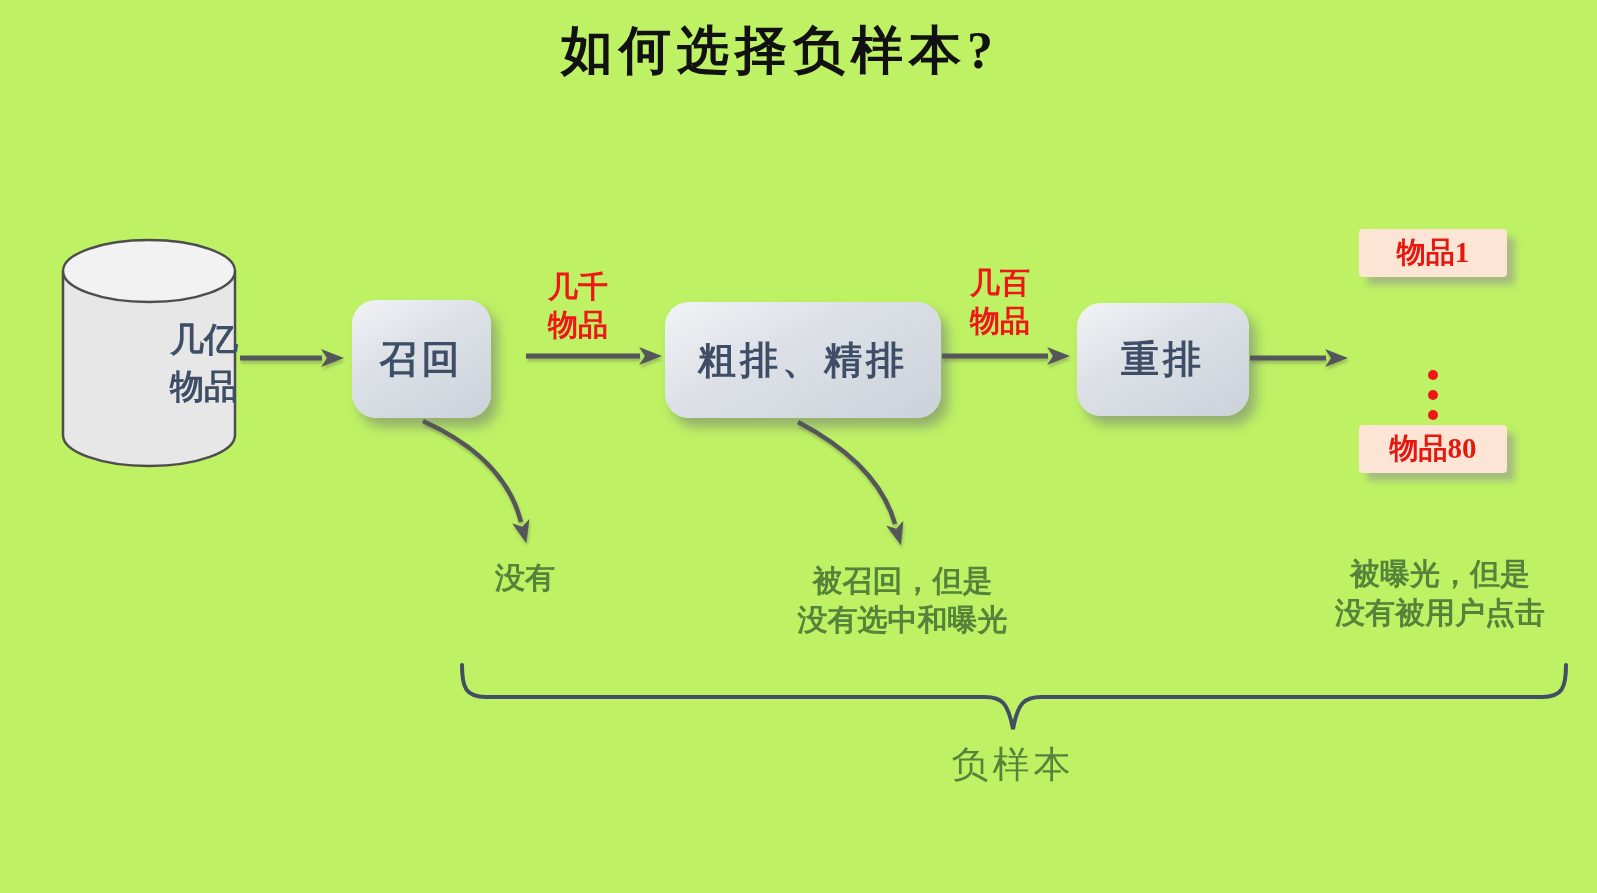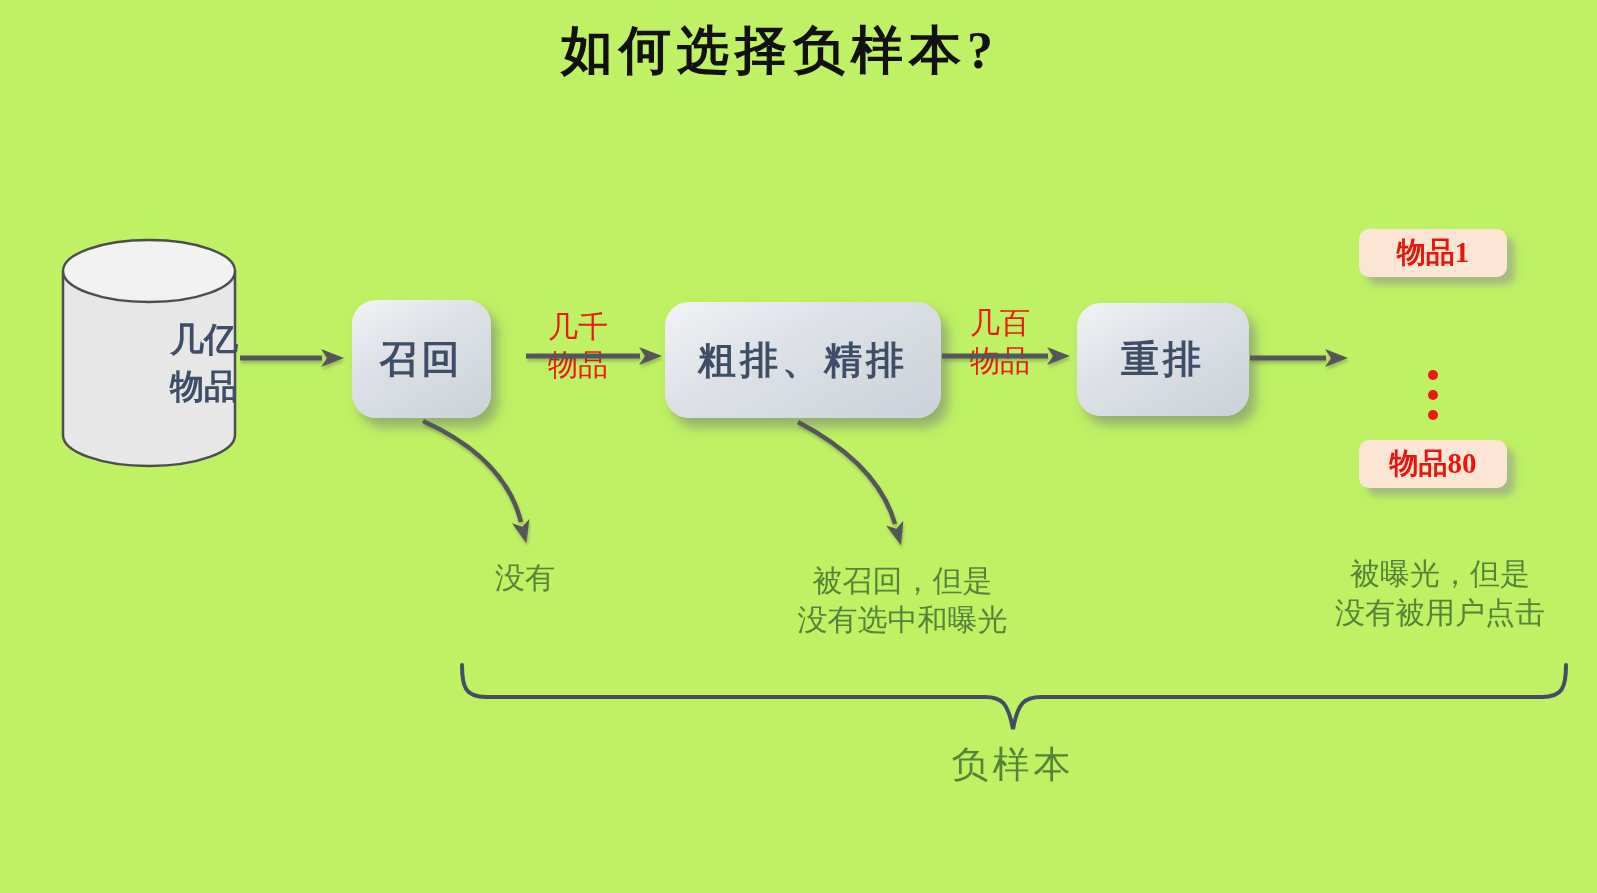--- a/index.html
+++ b/index.html
@@ -30,41 +30,41 @@
     background:linear-gradient(150deg,#f1f3f5 0%,#dde1e7 40%,#ccd2da 100%);
     box-shadow:7px 9px 12px rgba(105,110,120,0.5);
     color:#3d4e66;font-weight:700;font-size:38px;
     letter-spacing:4px;
   }
   .stage-recall{left:352px;top:300px;width:139px;height:118px;}
   .stage-ranking{left:665px;top:302px;width:276px;height:116px;}
   .stage-rerank{left:1077px;top:303px;width:172px;height:113px;}
   
   .flow-label{
-    width:130px;text-align:center;color:#ee1616;font-weight:400;
-    font-size:30px;line-height:38px;margin-top:40px;
+    width:130px;text-align:center;color:#ee1616;font-weight:700;
+    font-size:30px;line-height:38px;
   }
   .flow-label-1{left:513px;top:268px;}
   .flow-label-2{left:935px;top:264px;}
   
   .item-chip{
     left:1359px;width:148px;height:48px;
     display:flex;align-items:center;justify-content:center;
-    background:#fce5d5;border-radius:10px;
+    background:#fce5d5;border-radius:4px;
     box-shadow:8px 8px 7px rgba(145,145,145,0.55);
     color:#e4180f;font-weight:700;font-size:29px;
   }
   .item-1{top:229px;}
   .item-2{top:300px;}
-  .item-80{top:440px;}
+  .item-80{top:425px;}
   .vdots{left:1421px;top:370px;width:24px;display:flex;flex-direction:column;align-items:center;gap:10px;}
   .vdots span{width:10px;height:10px;border-radius:50%;background:#ee1616;}
   
   .note{
-    text-align:center;color:#55833a;font-weight:400;
+    text-align:center;color:#55833a;font-weight:700;
     font-size:30px;line-height:39px;
   }
   .note-1{left:430px;top:558px;width:190px;}
   .note-2{left:735px;top:561px;width:335px;}
   .note-3{left:1275px;top:554px;width:330px;}
   .brace-label{
     left:908px;top:740px;width:210px;
     text-align:center;color:#55833a;font-weight:400;font-size:37px;
     letter-spacing:4px;
   }

